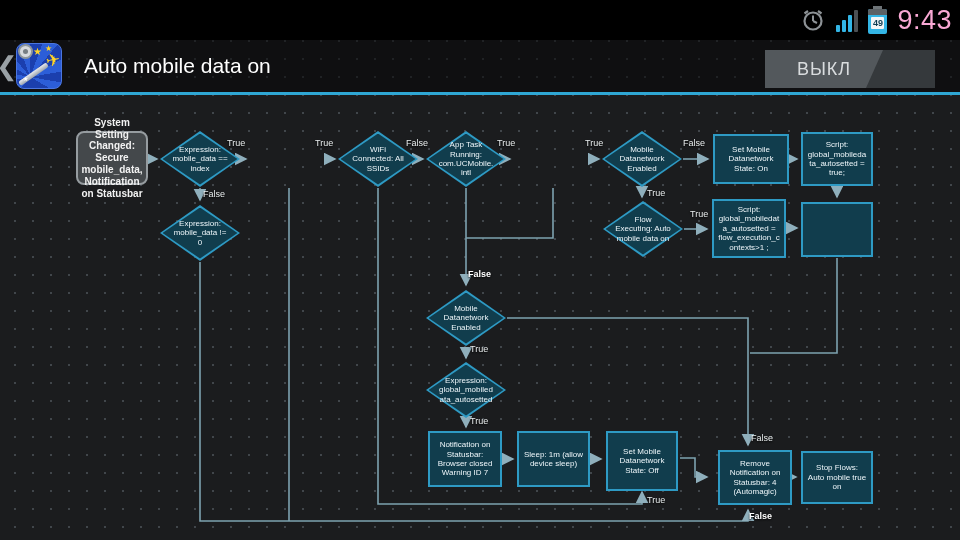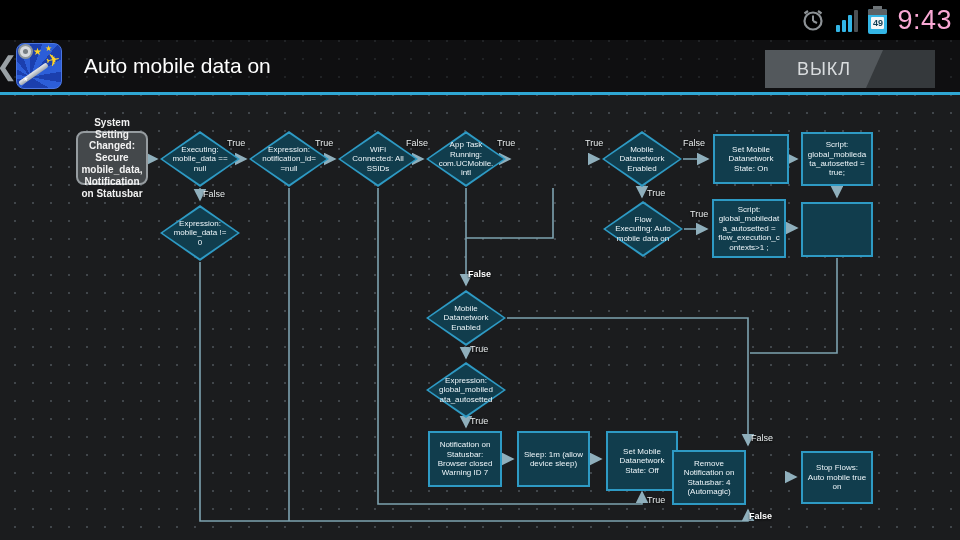--- a/index.html
+++ b/index.html
@@ -104,34 +104,29 @@
     </g>
   </svg>
 
   <div class="node trigger" style="left:76px;top:131px;width:72px;height:54px;">
     <span class="nlabel">System Setting Changed: Secure mobile_data, Notification on Statusbar</span>
   </div>
 
   <div class="node diamond" style="left:160px;top:131px;width:80px;height:56px;">
     <div class="d-out"></div>
       <div class="d-in"></div>
-    <span class="nlabel">Executing: mobile_data == null</span>
+    <span class="nlabel">Expression: mobile_data == index</span>
   </div>
 
   <div class="node diamond" style="left:160px;top:205px;width:80px;height:56px;">
     <div class="d-out"></div>
       <div class="d-in"></div>
     <span class="nlabel">Expression: mobile_data != 0</span>
   </div>
 
-  <div class="node diamond" style="left:249px;top:131px;width:80px;height:56px;">
-    <div class="d-out"></div>
-      <div class="d-in"></div>
-    <span class="nlabel">Expression: notification_id==null</span>
-  </div>
 
   <div class="node diamond" style="left:338px;top:131px;width:80px;height:56px;">
     <div class="d-out"></div>
       <div class="d-in"></div>
     <span class="nlabel">WiFi Connected: All SSIDs</span>
   </div>
 
   <div class="node diamond" style="left:426px;top:131px;width:80px;height:56px;">
     <div class="d-out"></div>
       <div class="d-in"></div>
@@ -184,21 +179,21 @@
   </div>
 
   <div class="node rectnode" style="left:517px;top:431px;width:73px;height:56px;">
     <span class="nlabel">Sleep: 1m (allow device sleep)</span>
   </div>
 
   <div class="node rectnode" style="left:606px;top:431px;width:72px;height:60px;">
     <span class="nlabel">Set Mobile Datanetwork State: Off</span>
   </div>
 
-  <div class="node rectnode" style="left:672px;top:450px;width:74px;height:55px;">
+  <div class="node rectnode" style="left:718px;top:450px;width:74px;height:55px;">
     <span class="nlabel">Remove Notification on Statusbar: 4 (Automagic)</span>
   </div>
 
   <div class="node rectnode" style="left:801px;top:451px;width:72px;height:53px;">
     <span class="nlabel">Stop Flows: Auto mobile true on</span>
   </div>
 
   <span class="elabel" style="left:227px;top:139px;">True</span>
   <span class="elabel" style="left:203px;top:190px;">False</span>
   <span class="elabel" style="left:315px;top:139px;">True</span>

